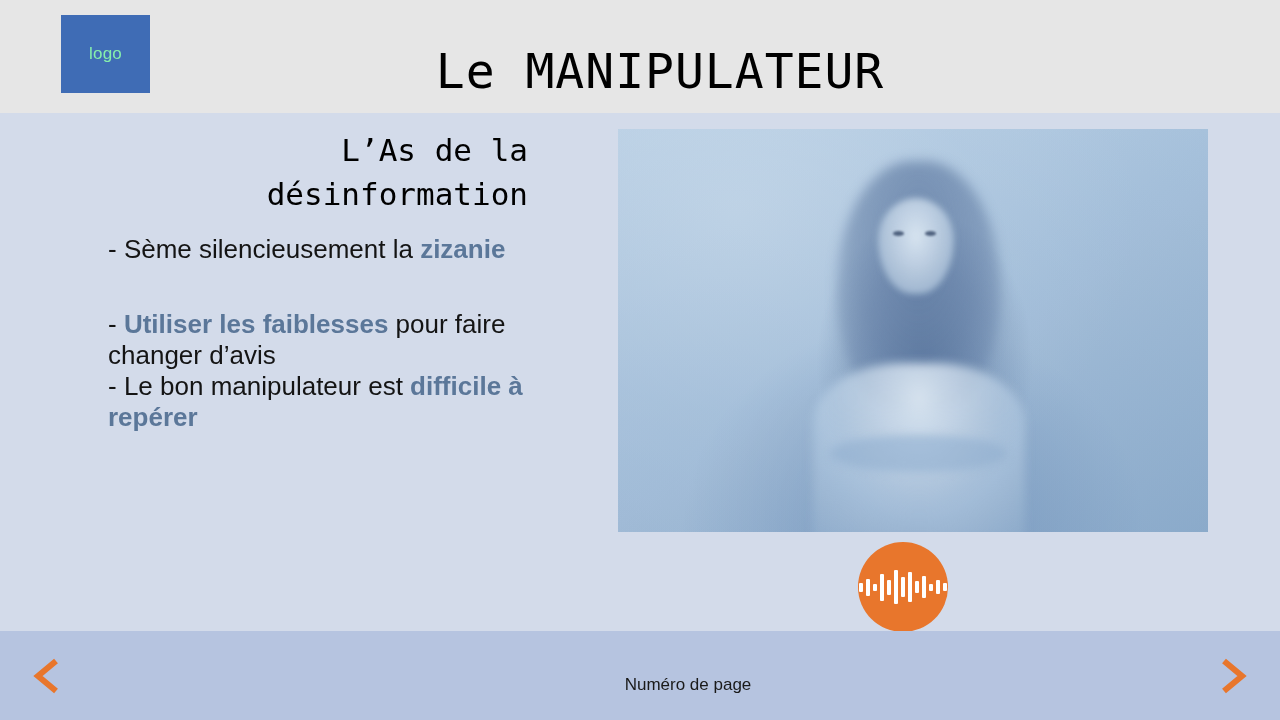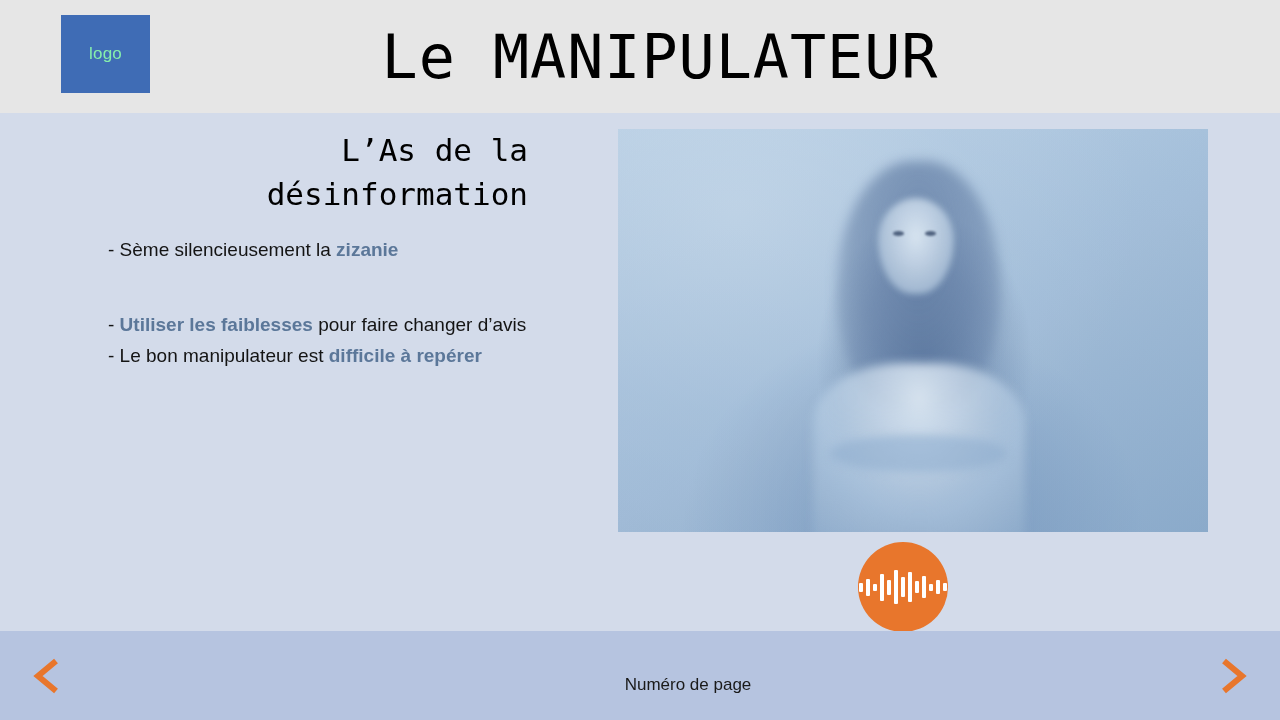--- a/index.html
+++ b/index.html
@@ -41,25 +41,25 @@
     font-size: 17px;
     display: flex;
     align-items: center;
     justify-content: center;
     letter-spacing: 0.2px;
     margin-left: 46px;
   }
   .slide-title {
     position: absolute;
     left: 160px;
-    top: 25px;
+    top: 39px;
     width: 1000px;
     text-align: center;
     font-family: "DejaVu Sans Mono", monospace;
-    font-size: 60px;
+    font-size: 48px;
     line-height: 64px;
     color: #000000;
     letter-spacing: 1px;
     white-space: nowrap;
   }
 
   
   .content {
     position: absolute;
     left: 0;
@@ -77,21 +77,21 @@
   .subtitle {
     font-family: "DejaVu Sans Mono", monospace;
     font-size: 31px;
     line-height: 44px;
     color: #000000;
     margin: 0 0 18px 0;
     letter-spacing: 0px;
     text-align: right;
   }
   .bullet {
-    font-size: 19px;
+    font-size: 26px;
     line-height: 31px;
     color: #141414;
     margin: 0 0 44px 0;
   }
   .bullet.last { margin-bottom: 0; }
   .hl {
     color: #5b7799;
     font-weight: bold;
   }
 

